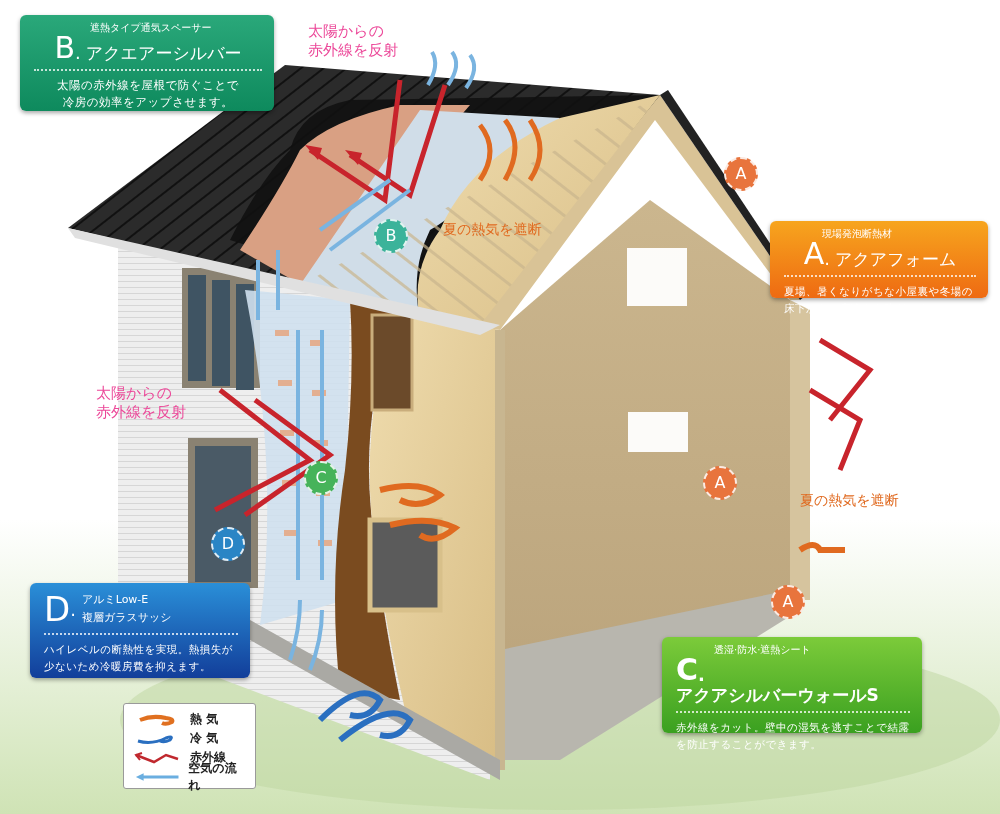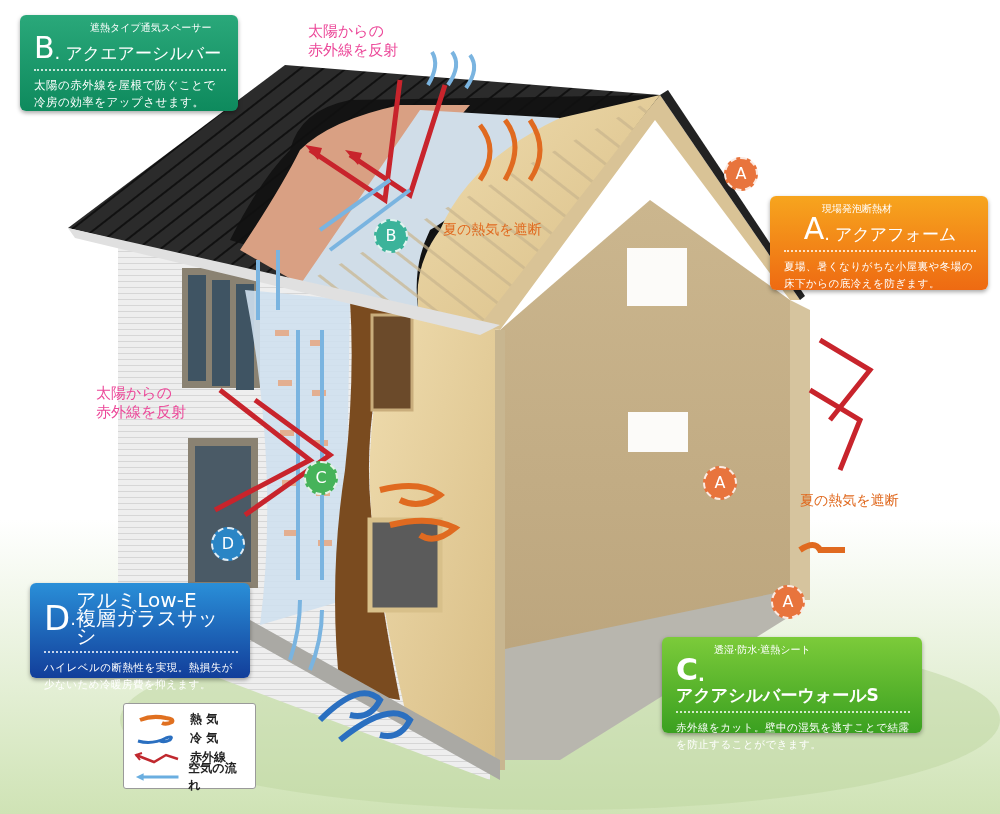--- a/index.html
+++ b/index.html
@@ -5,22 +5,22 @@
   html,body{margin:0;padding:0;}
   body{width:1000px;height:814px;position:relative;overflow:hidden;background:#ffffff;font-family:"DejaVu Sans",sans-serif;}
   #scene{position:absolute;left:0;top:0;width:1000px;height:814px;}
   .callout{position:absolute;border-radius:6px;color:#fff;box-shadow:0 2px 4px rgba(0,0,0,0.35);padding:8px 12px 10px 14px;box-sizing:border-box;}
   .callout .sub{position:absolute;font-size:10px;}
   .callout .letter{font-family:"DejaVu Sans",sans-serif;font-size:30px;line-height:30px;display:inline-block;vertical-align:bottom;}
   .callout .dot{font-size:18px;}
   .callout .title{font-size:17px;display:inline-block;vertical-align:bottom;line-height:20px;}
   .callout .rule{border-top:2px dotted rgba(255,255,255,0.75);margin:6px 0 6px 0;}
   .callout .desc{font-size:11.5px;line-height:17px;letter-spacing:0.5px;}
-  #callout-b{left:20px;top:15px;width:218px;height:96px;background:linear-gradient(#2aa87a,#0e8a5d);}
-  #callout-a{left:770px;top:196px;width:218px;height:94px;background:linear-gradient(#f7a51e,#ee6a12);}
+  #callout-b{left:20px;top:15px;width:254px;height:96px;background:linear-gradient(#2aa87a,#0e8a5d);text-align:center;}
+  #callout-a{left:770px;top:221px;width:218px;height:77px;background:linear-gradient(#f7a51e,#ee6a12);}
   #callout-d{left:30px;top:583px;width:220px;height:95px;background:linear-gradient(#2a8fd8,#123e9a);}
   #callout-c{left:662px;top:637px;width:260px;height:96px;background:linear-gradient(#7ccb3a,#3aa020);}
   .red-label{position:absolute;color:#ec4899;font-size:15px;line-height:19px;}
   .orange-label{position:absolute;color:#e06a20;font-size:14px;}
   .marker{position:absolute;width:30px;height:30px;border-radius:50%;border:2px dashed rgba(255,255,255,0.85);color:#fff;font-size:16px;text-align:center;line-height:30px;box-sizing:content-box;}
   .m-a{background:#e8743d;}
   .m-b{background:#3bb39a;}
   .m-c{background:#46b35a;}
   .m-d{background:#2a85c5;}
   #legend{position:absolute;left:123px;top:703px;width:133px;height:86px;background:#fff;border:1px solid #9a9a9a;border-radius:3px;box-sizing:border-box;padding:6px 8px;}
@@ -191,21 +191,21 @@
   <div class="desc" style="font-size:10.5px;">
     <div>夏場、暑くなりがちな小屋裏や冬場の</div>
     <div>床下からの底冷えを防ぎます。</div>
   </div>
 </div>
 
 <div class="callout" id="callout-d">
   <div style="display:flex;align-items:center;">
     <span class="letter" style="font-size:34px;">D</span>
       <span class="dot">.</span>
-    <div style="font-size:20px;line-height:18px;">
+    <div style="margin-left:6px;font-size:11px;line-height:18px;">
       <div>アルミLow-E</div>
       <div>複層ガラスサッシ</div>
     </div>
   </div>
   <div class="rule"></div>
   <div class="desc" style="font-size:10.5px;">
     <div>ハイレベルの断熱性を実現。熱損失が</div>
     <div>少ないため冷暖房費を抑えます。</div>
   </div>
 </div>

